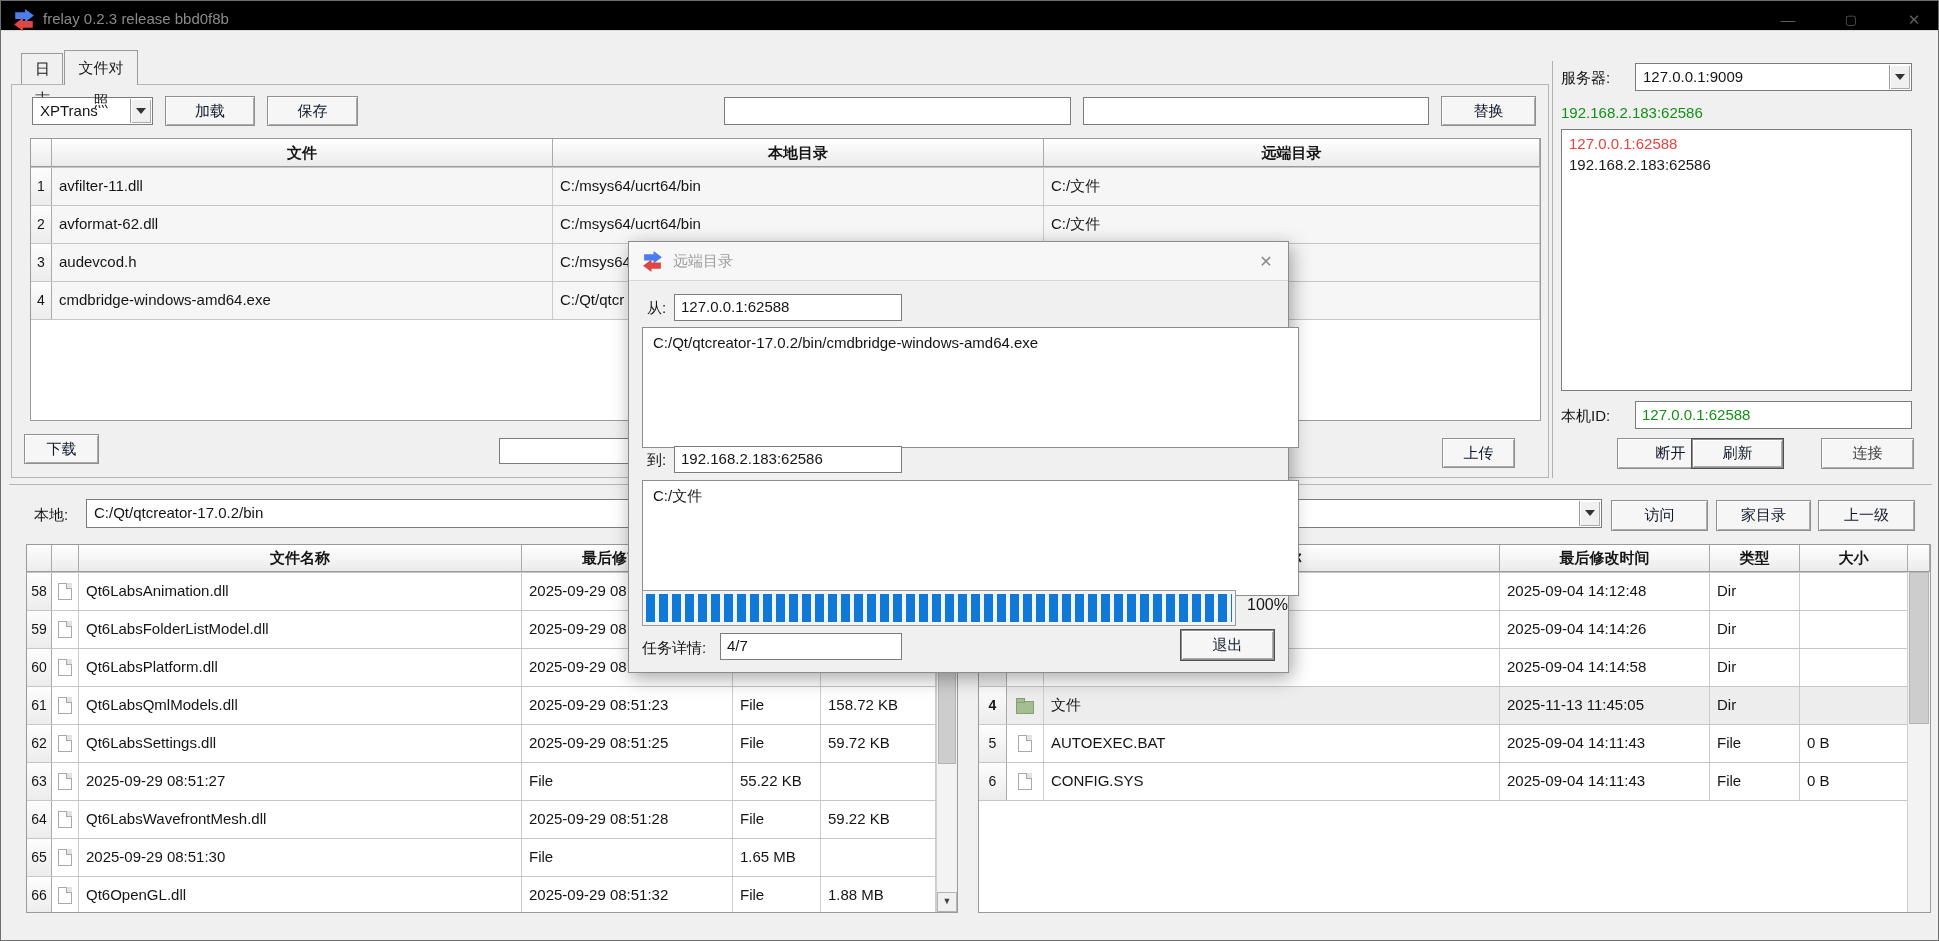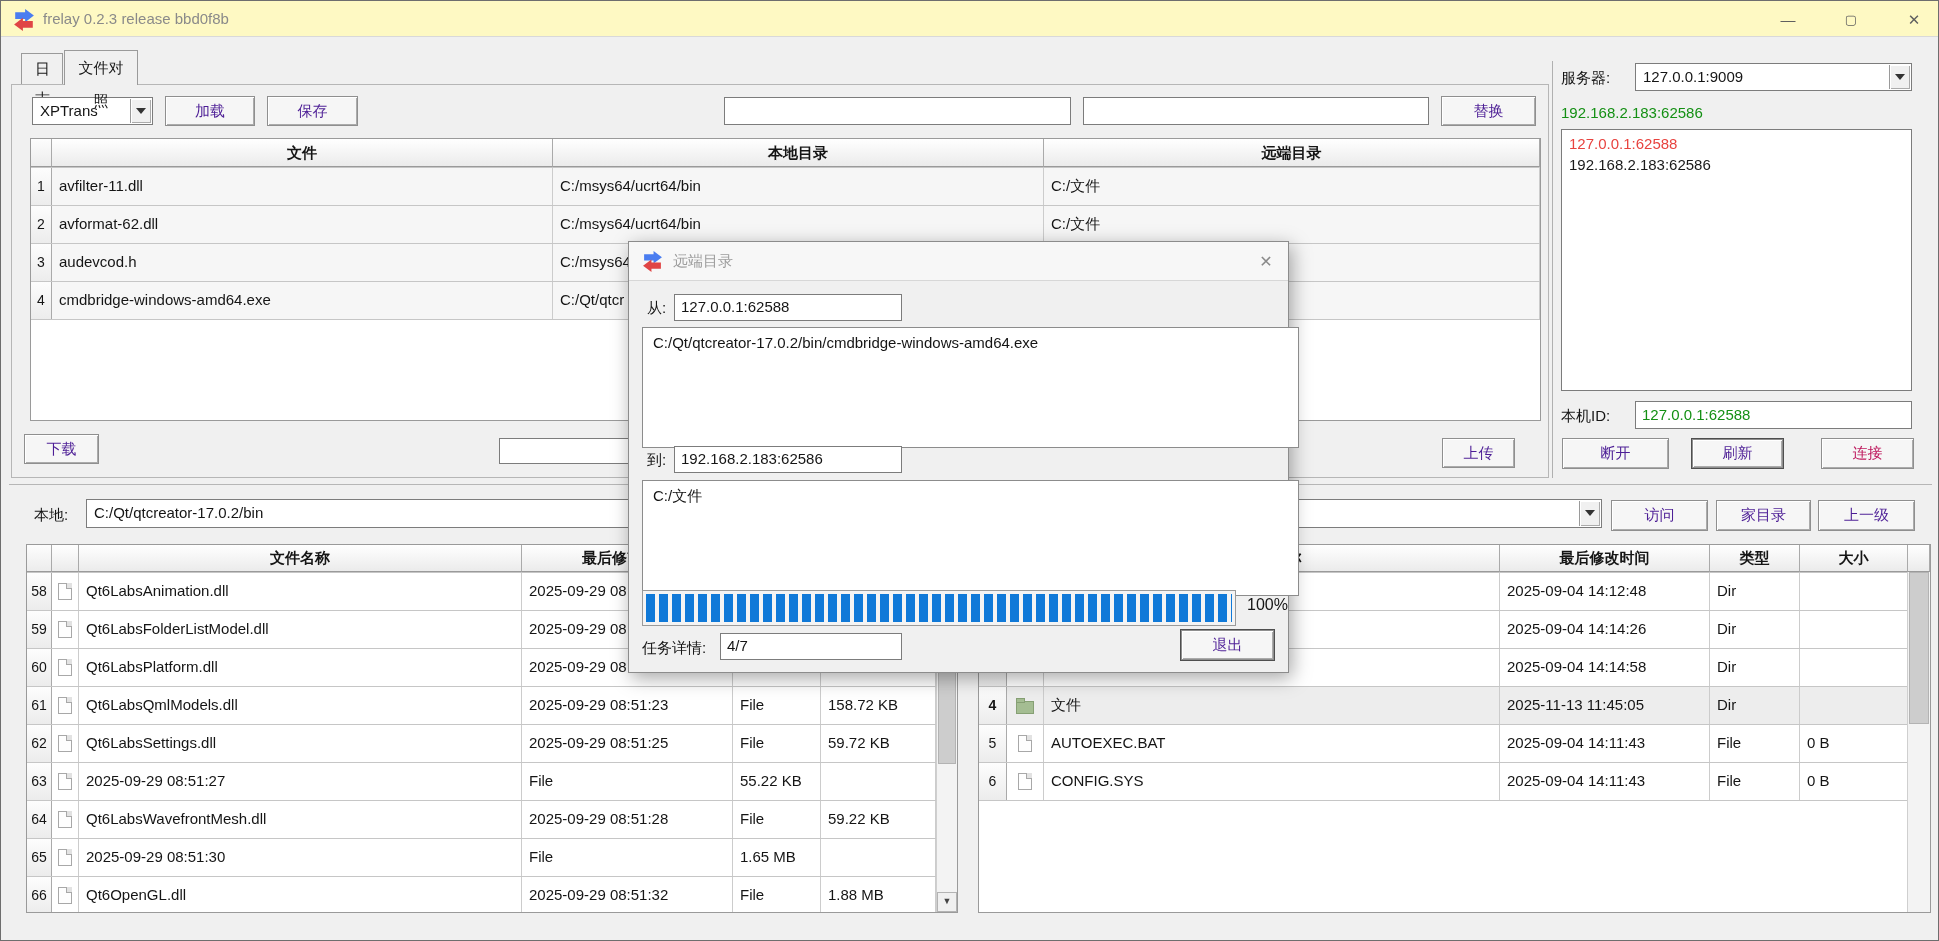--- a/index.html
+++ b/index.html
@@ -1,35 +1,35 @@
 <!DOCTYPE html>
 <html><head>
 <meta charset="utf-8">
 <style>
   html,body{margin:0;padding:0;background:#555;}
   .screen{position:relative;width:1939px;height:941px;background:#f0f0f0;overflow:hidden;
     font-family:"Liberation Sans","DejaVu Sans",sans-serif;color:#151515;
     border:1px solid #6e6e6e;box-sizing:border-box;}
   .abs{position:absolute;box-sizing:border-box;}
   
-  .titlebar{left:0;top:0;width:100%;height:36px;background:#fef9c3;border-bottom:1px solid #d9d9d9;}
+  .titlebar{left:0;top:0;width:100%;height:30px;background:#000000;border-bottom:1px solid #d9d9d9;}
   .title-text{left:42px;top:9px;font-size:15px;color:#8a8a8a;}
   .winbtn{top:0;width:46px;height:37px;text-align:center;line-height:37px;color:#5f5f5f;font-size:15px;cursor:default;}
   
   .tab{top:52px;height:31px;background:#f0f0f0;border:1px solid #9a9a9a;border-bottom:none;
     text-align:center;font-size:15px;padding:0 13px;line-height:30px;}
   .tab.active{top:49px;height:35px;background:#f0f0f0;z-index:5;line-height:33px;}
   .pane-border{left:10px;top:83px;width:1538px;height:394px;border:1px solid #b6b6b6;background:transparent;}
   .vdivider{left:1551px;top:60px;width:1px;height:417px;background:#b0b0b0;}
   .hseparator{left:8px;top:483px;width:1923px;height:1px;background:#b6b6b6;}
   
   .btn{background:#f6f6f6;border:1px solid #8f8f8f;box-shadow:inset 1px 1px 0 #ffffff,inset -1px -1px 0 #ababab;
-    font-size:15px;text-align:center;color:#4c1d95;display:flex;align-items:center;justify-content:center;cursor:default;}
+    font-size:15px;text-align:center;color:#0f172a;display:flex;align-items:center;justify-content:center;cursor:default;}
   .btn.default{border:1px solid #4f4f4f;box-shadow:inset 0 0 0 1px #8f8f8f,inset 2px 2px 0 #ffffff,inset -2px -2px 0 #ababab;}
-  .btn.disabled{color:#be185d;}
+  .btn.disabled{color:#404040;}
   .input{background:#ffffff;border:1px solid #7c7c7c;font-size:15px;line-height:24px;padding:0 6px;
     white-space:nowrap;overflow:hidden;}
   .combo{background:#ffffff;border:1px solid #7c7c7c;font-size:15px;}
   .combo .val{position:absolute;left:7px;top:0;right:12px;line-height:26px;white-space:nowrap;overflow:hidden;}
   .combo .dd{position:absolute;right:1px;top:1px;bottom:1px;width:20px;background:#f0f0f0;
     border-left:1px solid #9a9a9a;box-shadow:inset 1px 1px 0 #fff,inset -1px -1px 0 #ababab;}
   .combo .dd:after{content:"";position:absolute;left:5px;top:9px;border:5px solid transparent;border-top:6px solid #333;}
   .label{font-size:15px;line-height:22px;white-space:nowrap;}
   
   .tbl{background:#ffffff;border:1px solid #9a9a9a;overflow:hidden;}
@@ -145,21 +145,21 @@
     <div class="val">127.0.0.1:9009</div>
     <div class="dd"></div>
   </div>
   <div class="abs label" style="left: 1560px; top: 101px; color: rgb(20, 144, 20);">192.168.2.183:62586</div>
   <div class="abs listbox" style="left:1560px;top:128px;width:351px;height:262px">
     <div><span style="color: rgb(232, 67, 63);">127.0.0.1:62588</span></div>
       <div><span style="color: rgb(26, 26, 26);">192.168.2.183:62586</span></div>
   </div>
   <div class="abs label" style="left:1560px;top:404px">本机ID:</div>
   <div class="abs input" style="left: 1634px; top: 400px; width: 277px; height: 28px; line-height: 26px; color: rgb(20, 144, 20);">127.0.0.1:62588</div>
-  <div class="abs btn" style="left:1561px;top:437px;width:107px;height:31px">断开</div>
+  <div class="abs btn" style="left:1616px;top:437px;width:107px;height:31px">断开</div>
   <div class="abs btn default" style="left:1690px;top:437px;width:93px;height:31px">刷新</div>
   <div class="abs btn disabled" style="left:1820px;top:437px;width:93px;height:31px">连接</div>
 
   <div class="abs label" style="left:33px;top:503px">本地:</div>
   <div class="abs combo" style="left:85px;top:498px;width:1516px;height:29px">
     <div class="val">C:/Qt/qtcreator-17.0.2/bin</div>
     <div class="dd"></div>
   </div>
   <div class="abs btn" style="left:1610px;top:499px;width:97px;height:31px">访问</div>
   <div class="abs btn" style="left:1715px;top:499px;width:95px;height:31px">家目录</div>

